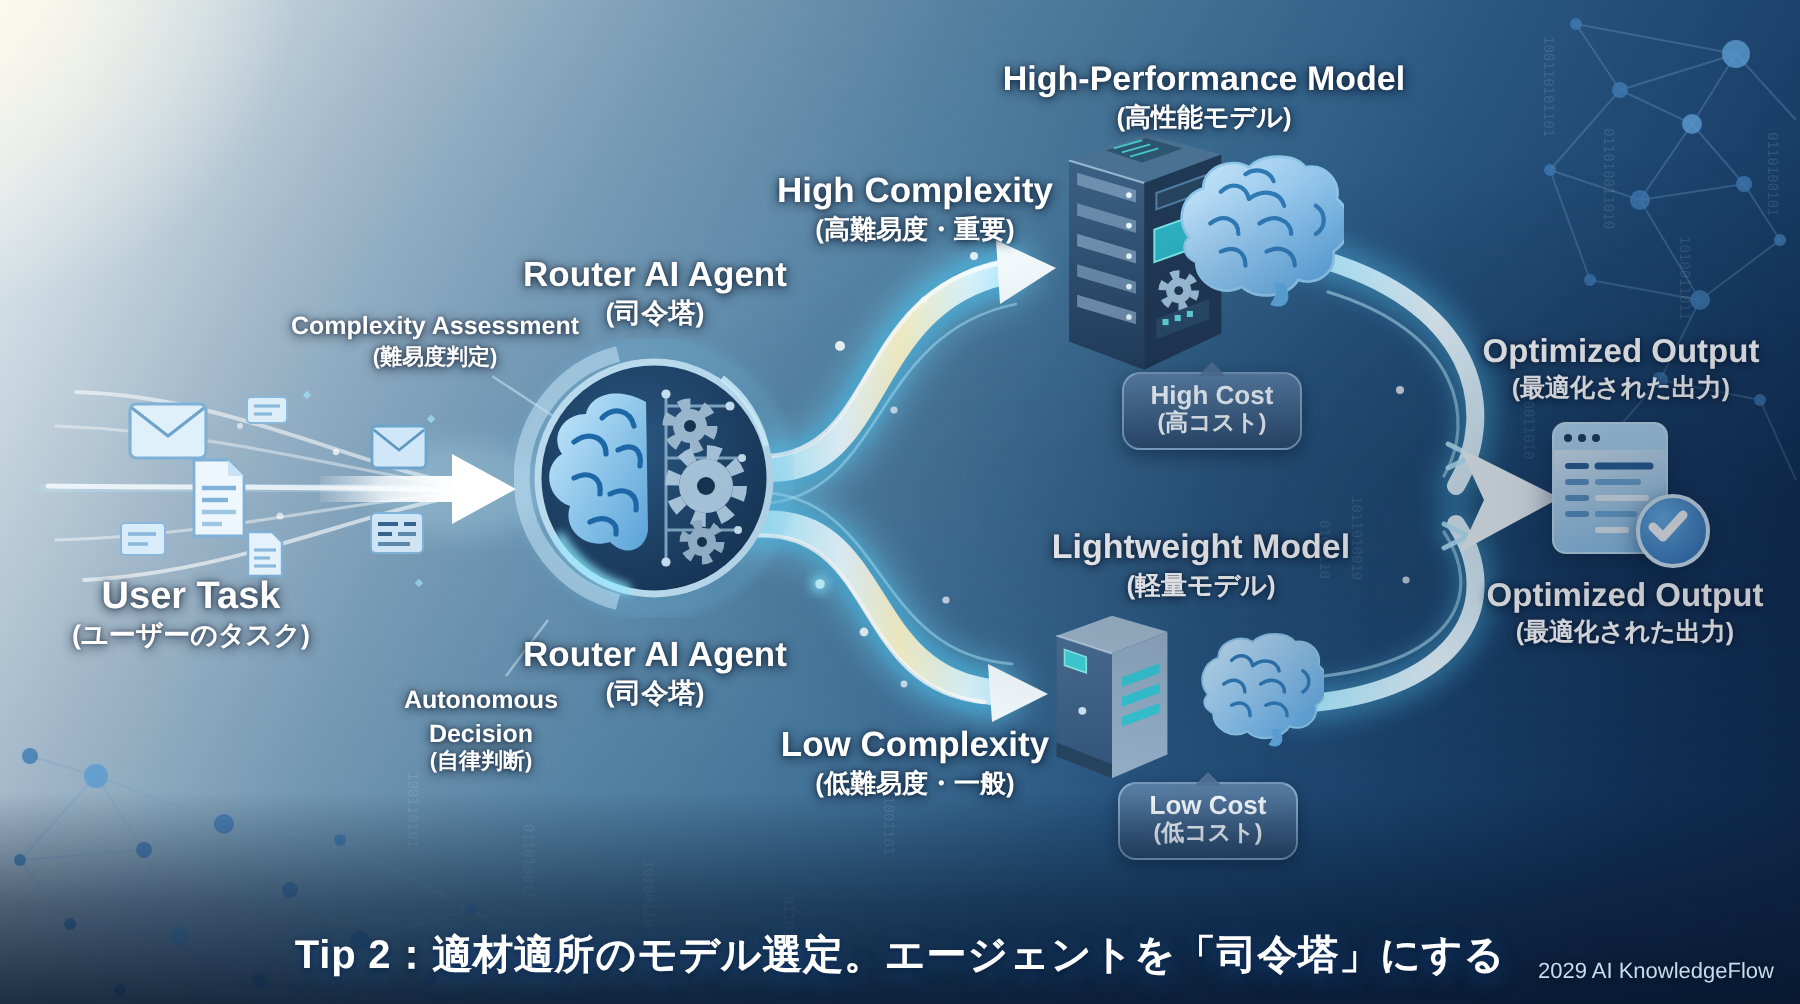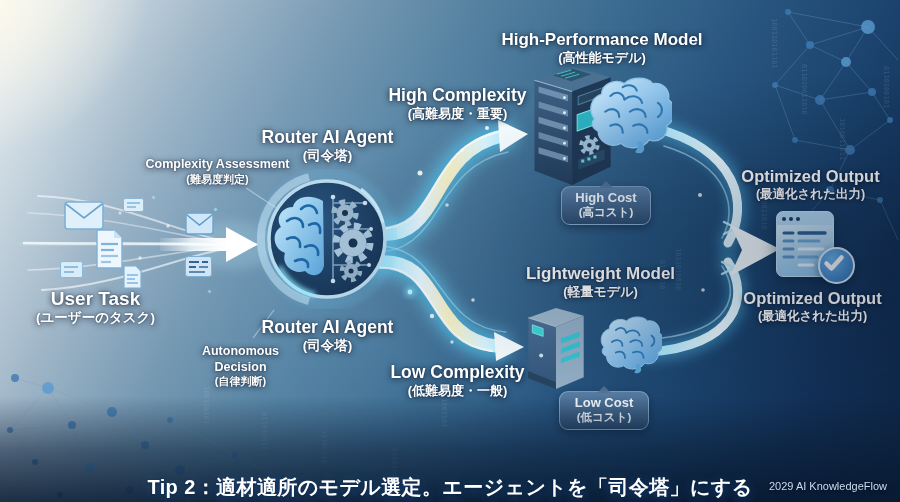--- a/index.html
+++ b/index.html
@@ -35,21 +35,21 @@
   .badge .bt{font-size:13px;} .badge .bs{font-size:11.5px;}
   .window{position:absolute;left:776px;top:211px;width:56px;height:64px;border-radius:7px;
     background:linear-gradient(165deg,#e9f5fd 0%,#bcdcf4 45%,#86c1ec 100%);
     border:1.5px solid #c6e2f6;box-shadow:0 5px 16px rgba(8,26,52,.5);}
   .winhead{position:absolute;left:0;top:0;right:0;height:13px;border-radius:6px 6px 0 0;
     background:rgba(178,216,243,.95);display:flex;align-items:center;gap:3px;padding-left:5px;}
   .dot{width:4px;height:4px;border-radius:50%;background:#1d3c60;}
   .check{position:absolute;left:818px;top:247px;width:33px;height:33px;border-radius:50%;
     background:radial-gradient(circle at 35% 30%,#6cb4ec,#2e6cb2);
     border:2.5px solid #d8edfb;box-shadow:0 3px 10px rgba(8,26,52,.5);}
-  .caption{position:absolute;left:0;top:474px;width:100%;text-align:center;color:#fff;}
+  .caption{position:absolute;left:0;top:464px;width:100%;text-align:center;color:#fff;}
   .cap-title{font-size:20px;font-weight:700;letter-spacing:.4px;
     text-shadow:0 2px 10px rgba(30,80,150,.8),0 1px 3px rgba(4,18,38,.8);}
   .cap-sub{font-size:14.5px;font-weight:700;color:#e4eef8;margin-top:1px;
     text-shadow:0 1px 6px rgba(4,18,38,.8);}
   .footer{position:absolute;right:13px;top:480px;font-size:11px;color:#c9dbee;
     text-shadow:0 1px 3px rgba(4,18,38,.8);}
 </style>
 </head>
 <body>
 

